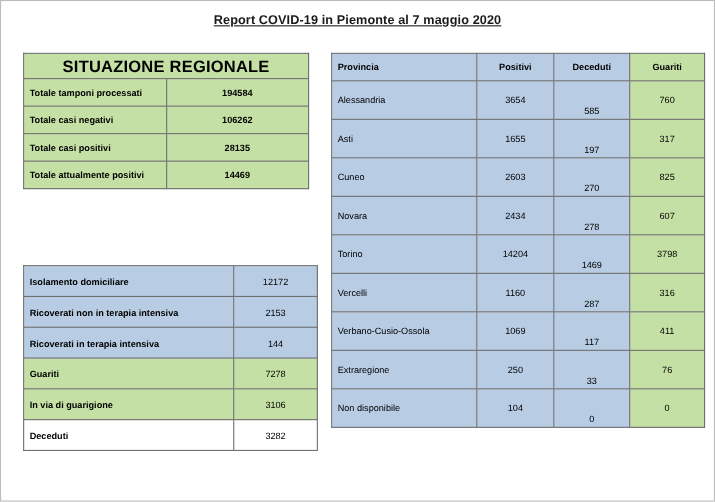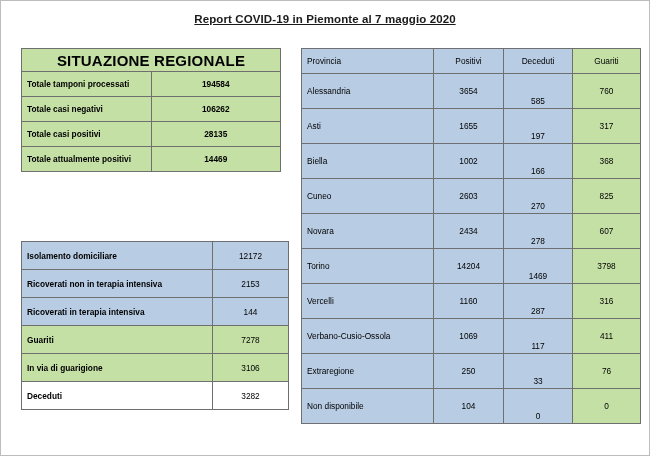--- a/index.html
+++ b/index.html
@@ -80,21 +80,21 @@
   #detail-table .c2 { width: 75px; }
 
   
   #provincial-table {
     position: absolute;
     left: 300px;
     top: 47px;
     width: 330px;
   }
   #provincial-table .title-row td { height: 22px; font-size: 9px; }
-  #provincial-table .col-head td { height: 24px; font-weight: normal; margin-left: 14px; }
+  #provincial-table .col-head td { height: 24px; font-weight: bold; margin-left: 14px; }
   #provincial-table td.dataRow { height: 32px; }
   #provincial-table .p1 { width: 126px; }
   #provincial-table .p2 { width: 69px; }
   #provincial-table .p3 { width: 68px; }
   #provincial-table .p4 { width: 67px; }
   .dec {
     text-align: center;
     vertical-align: bottom;
     padding-bottom: 2px;
   }
@@ -173,26 +173,20 @@
       <td class="blue dec dataRow">585</td>
       <td class="green ctr dataRow">760</td>
     </tr>
     <tr>
       <td class="blue lbl dataRow">Asti</td>
       <td class="blue ctr dataRow">1655</td>
       <td class="blue dec dataRow">197</td>
       <td class="green ctr dataRow">317</td>
     </tr>
     <tr>
-      <td class="blue lbl dataRow">Biella</td>
-      <td class="blue ctr dataRow">1002</td>
-      <td class="blue dec dataRow">166</td>
-      <td class="green ctr dataRow">368</td>
-    </tr>
-    <tr>
       <td class="blue lbl dataRow">Cuneo</td>
       <td class="blue ctr dataRow">2603</td>
       <td class="blue dec dataRow">270</td>
       <td class="green ctr dataRow">825</td>
     </tr>
     <tr>
       <td class="blue lbl dataRow">Novara</td>
       <td class="blue ctr dataRow">2434</td>
       <td class="blue dec dataRow">278</td>
       <td class="green ctr dataRow">607</td>

